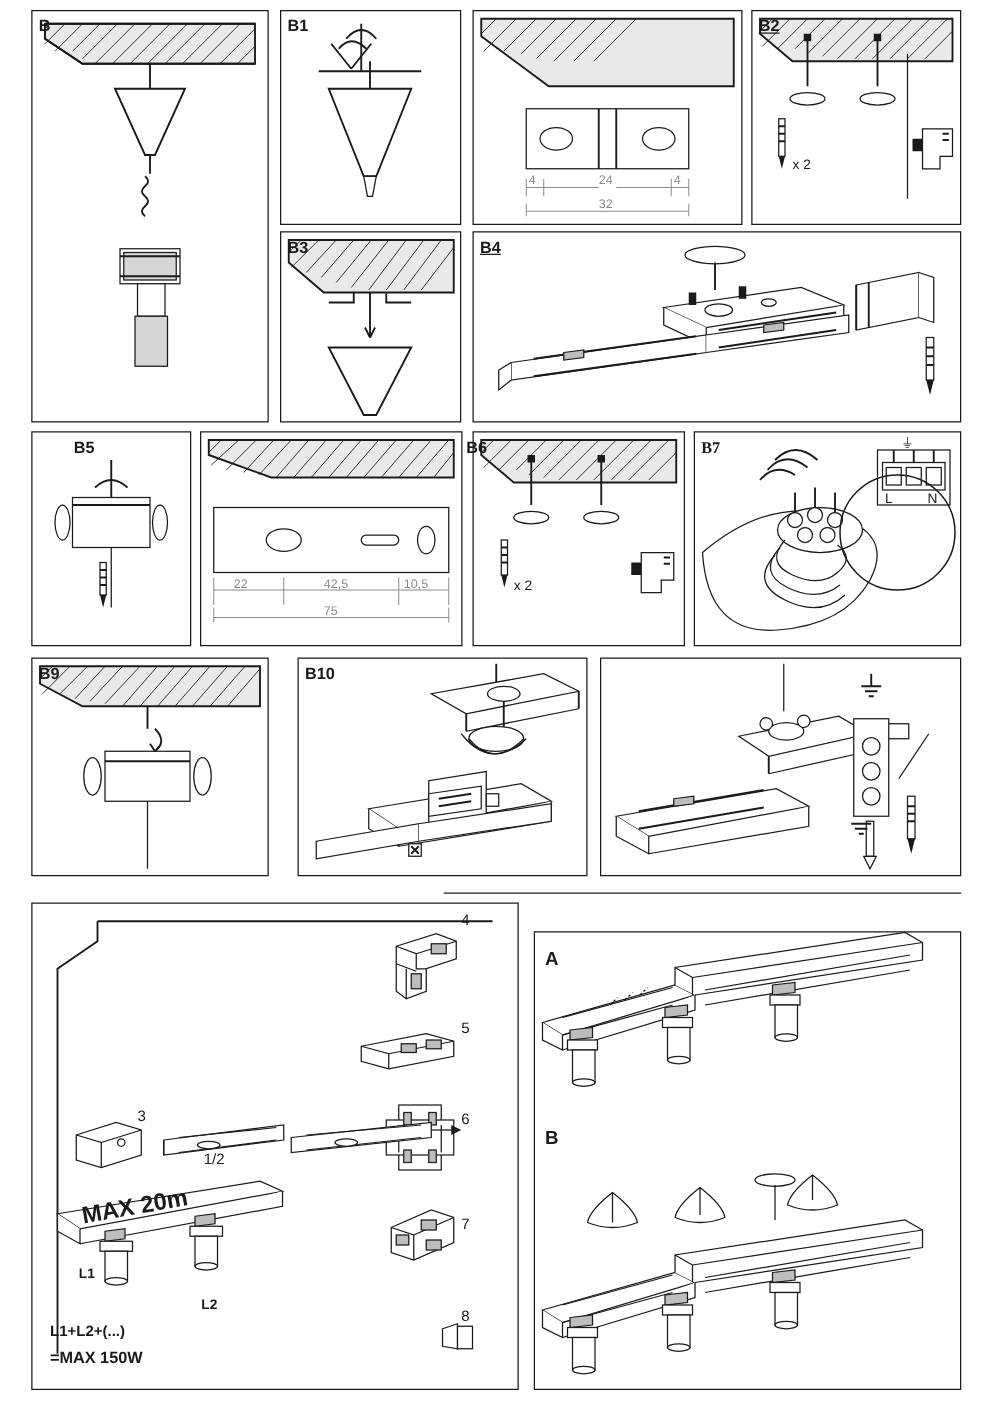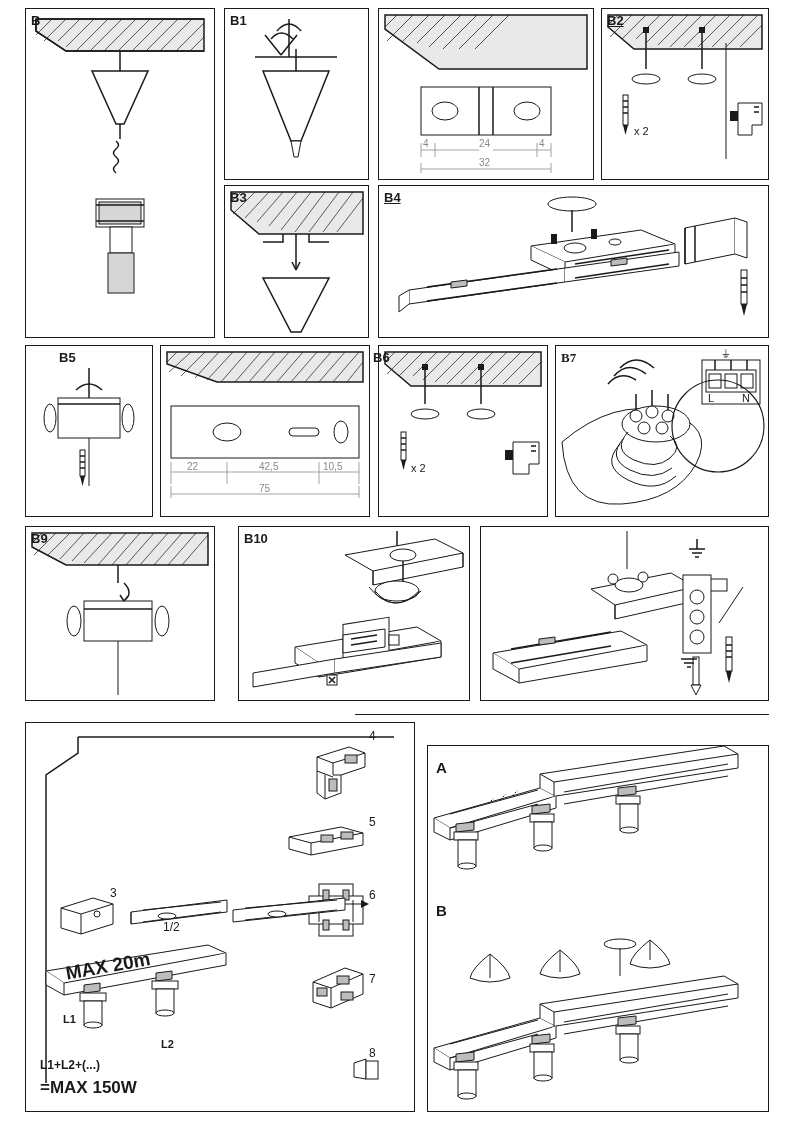--- a/index.html
+++ b/index.html
@@ -17,21 +17,21 @@
   .fillk{fill:#1a1a1a;stroke:none;}
   .fillg{fill:#d6d6d6;stroke:#1a1a1a;stroke-width:1;}
   .fillgg{fill:#bdbdbd;stroke:#1a1a1a;stroke-width:1;}
   .dimtxt{font-size:10px;fill:#8a8a8a;font-family:"Liberation Sans",sans-serif;}
   .dimln{stroke:#8a8a8a;stroke-width:.8;fill:none;}
   .numtxt{font-size:12px;font-family:"Liberation Sans",sans-serif;fill:#1a1a1a;}
   .smalltxt{font-size:11px;font-family:"Liberation Sans",sans-serif;fill:#1a1a1a;}
   .divider{position:absolute;border-top:1.5px solid #1a1a1a;}
   .maxtxt{font-weight:bold;font-size:19px;}
   .lbl{font-size:11px;font-weight:bold;}
-  .bigbold{font-weight:bold;font-size:17px;}
+  .bigbold{font-weight:bold;font-size:13px;}
 </style>
 </head>
 <body>
 
 <div class="page">
 
   <div class="panel" style="left:25px;top:8px;width:190px;height:330px;">
     <svg width="188" height="328" viewBox="0 0 188 328">
       <g class="ln ln15">
         <path class="hatch-bg" d="M10 10 L178 10 L178 42 L40 42 L10 22 Z" stroke="#1a1a1a" stroke-width="1.5"></path>

